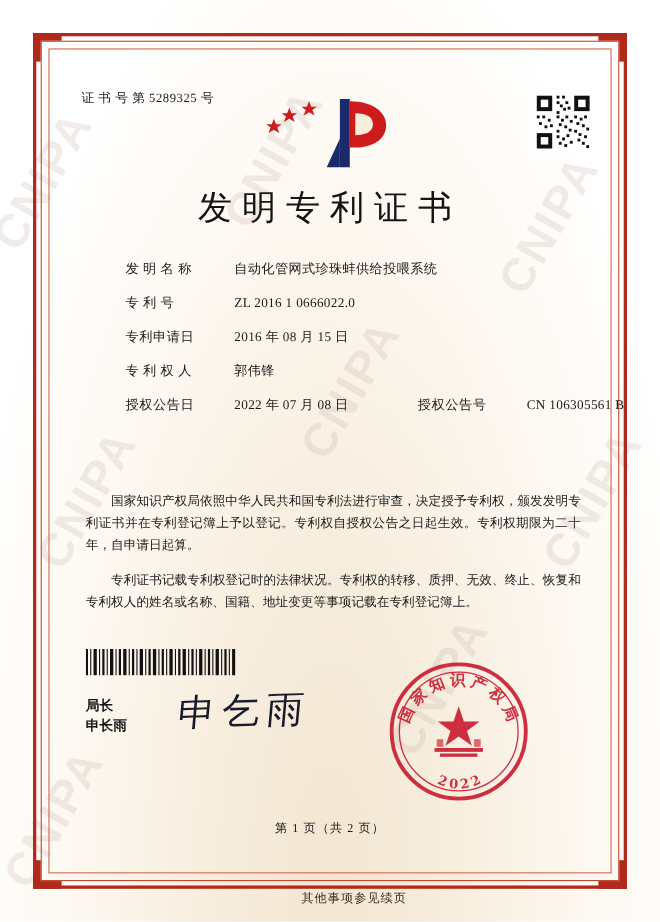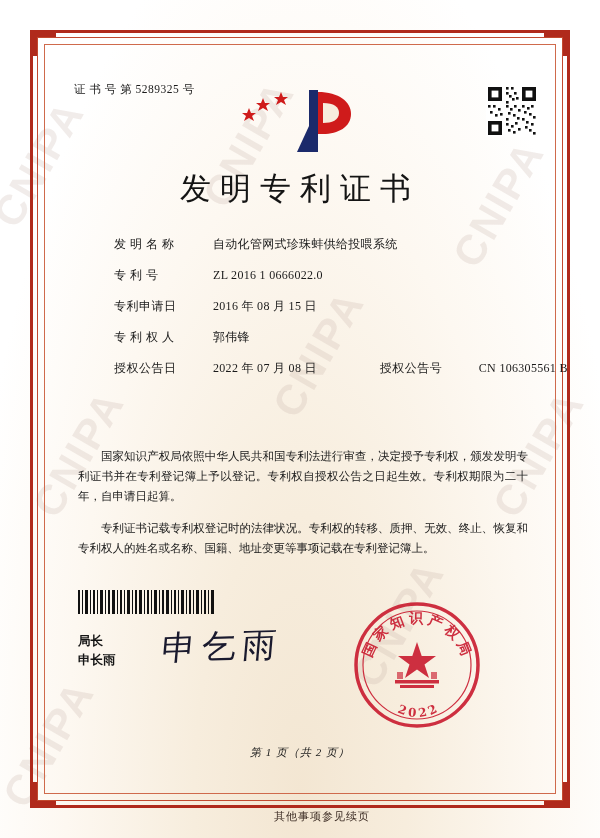--- a/index.html
+++ b/index.html
@@ -200,21 +200,20 @@
 
   
   .page-num {
     position: absolute;
     left: 0; right: 0;
     bottom: 26px;
     text-align: center;
     font-size: 11px;
     color: #1a1a1a;
     letter-spacing: 1px;
-    font-style: italic;
   }
   .footnote {
     position: absolute;
     left: 0; right: 0;
     bottom: 14px;
     text-align: center;
     font-size: 11px;
     color: #3a2a22;
     letter-spacing: 1px;
     padding-left: 44px;

